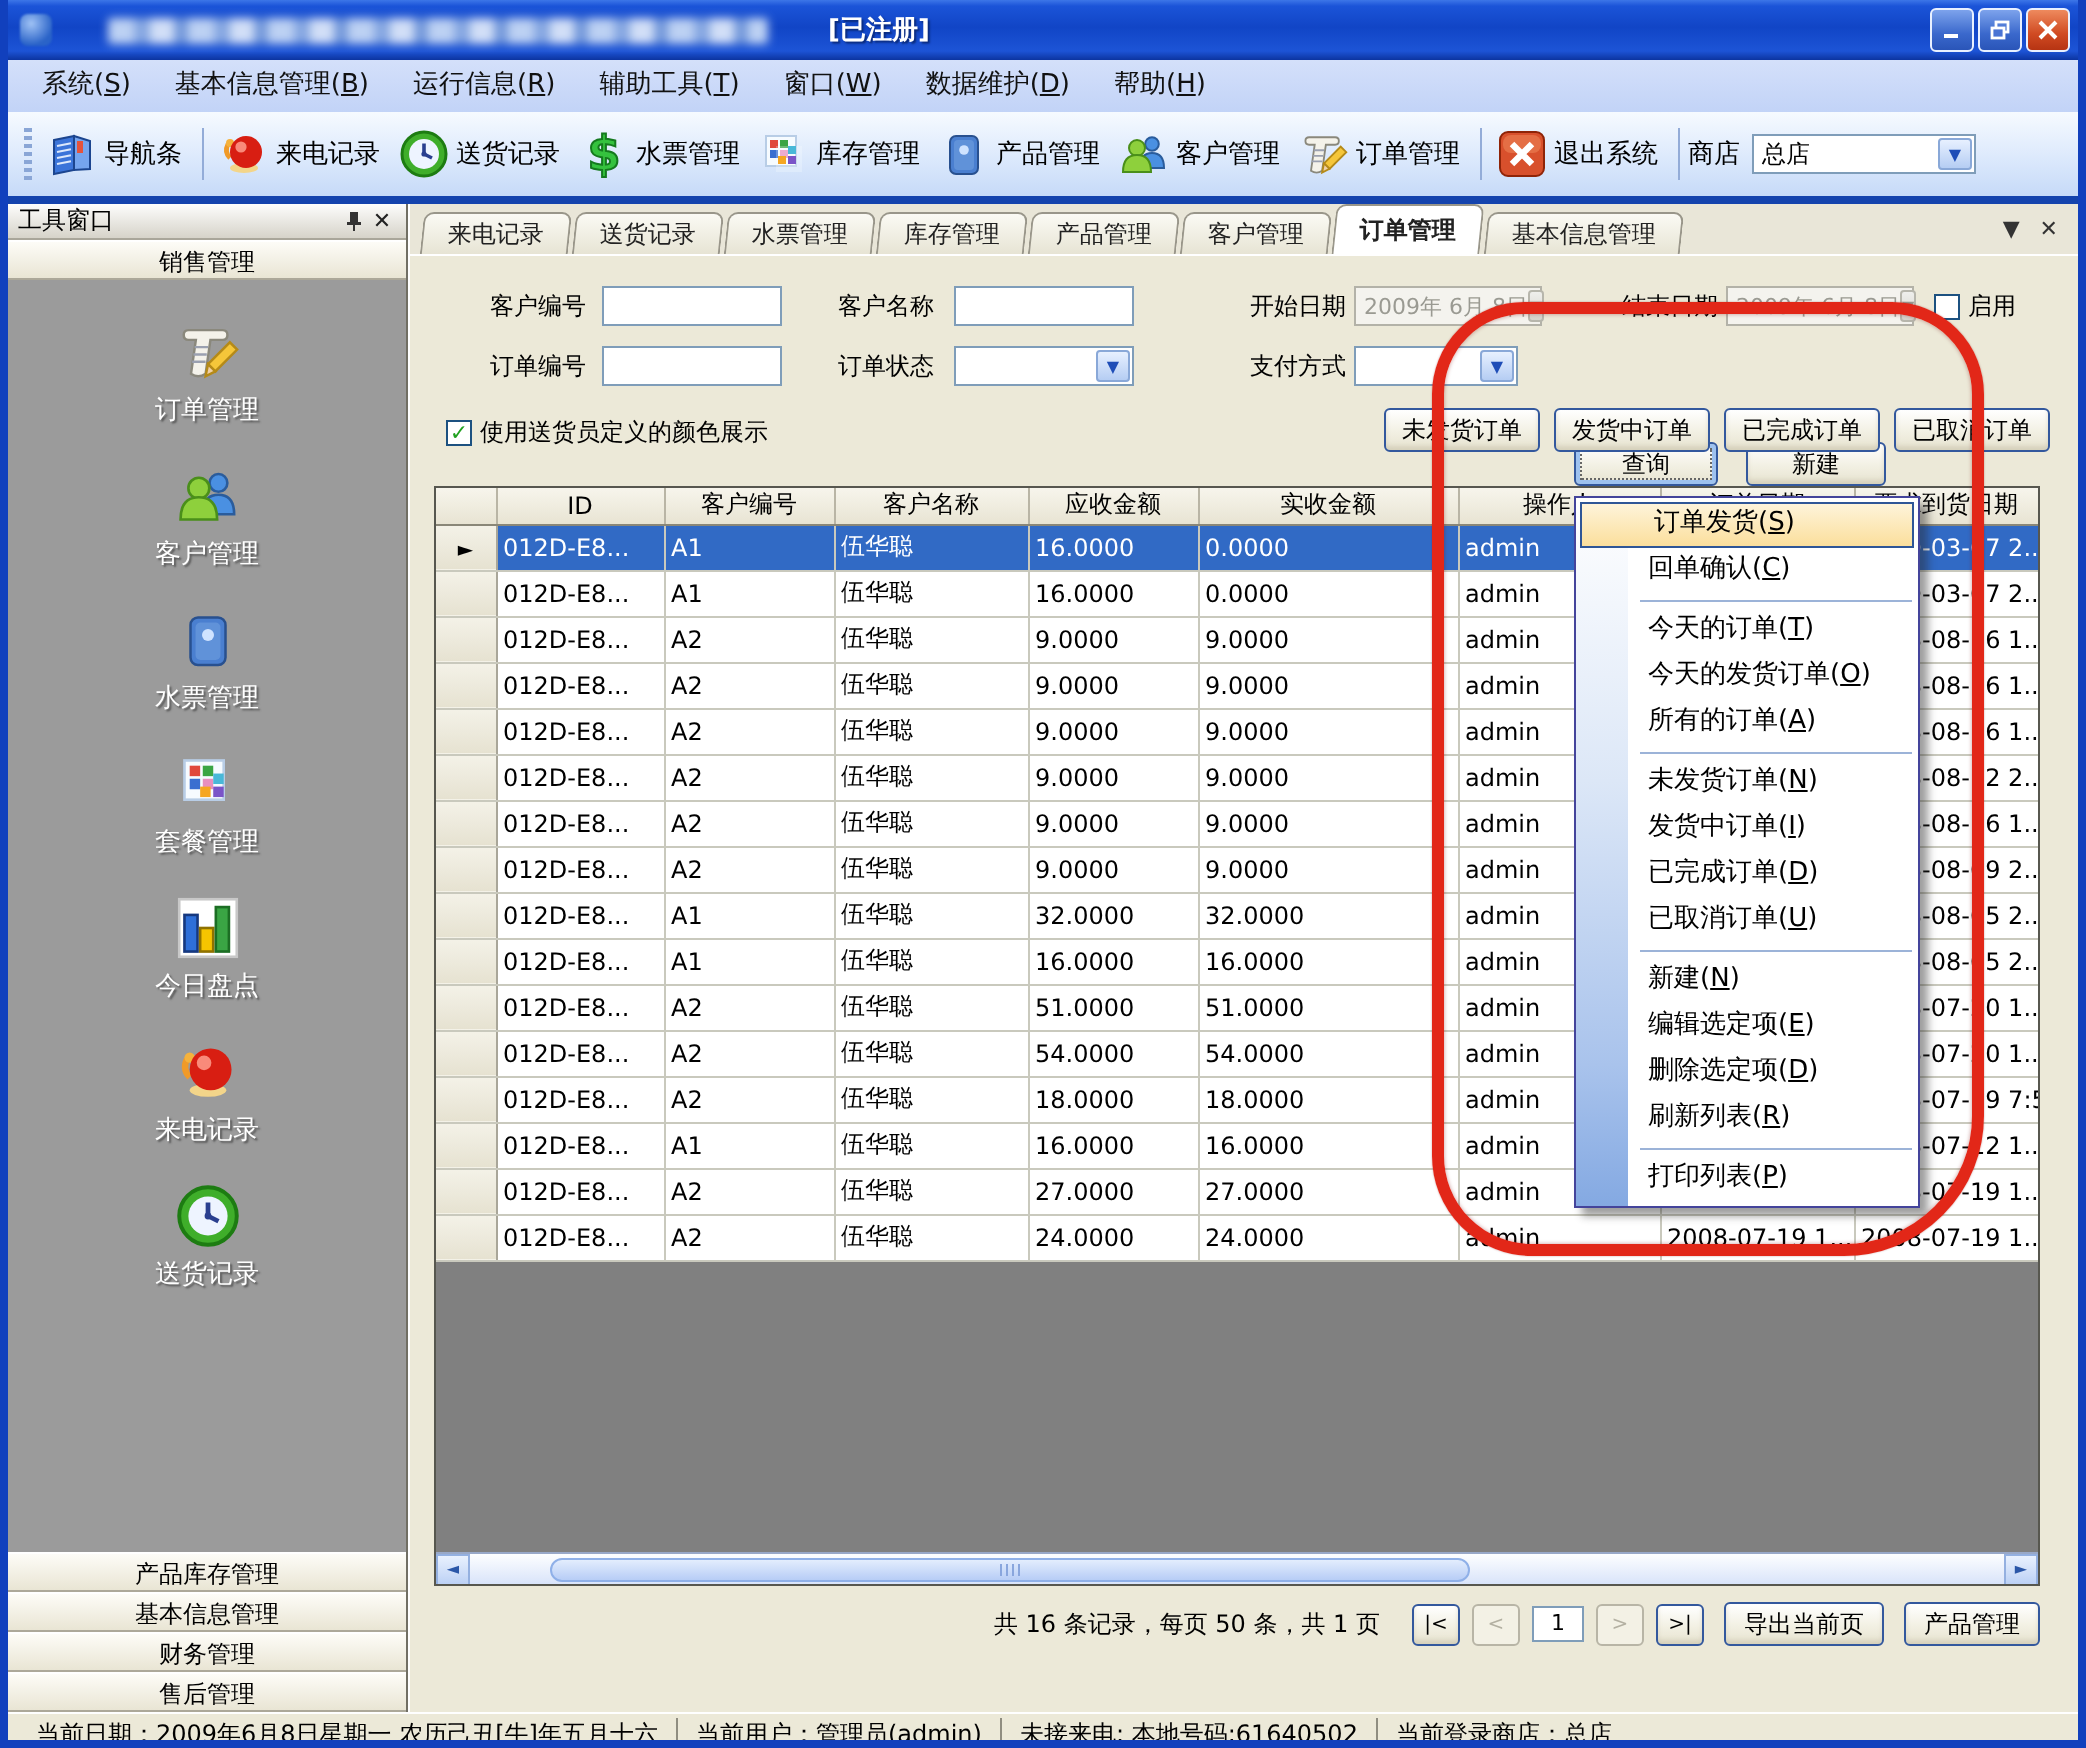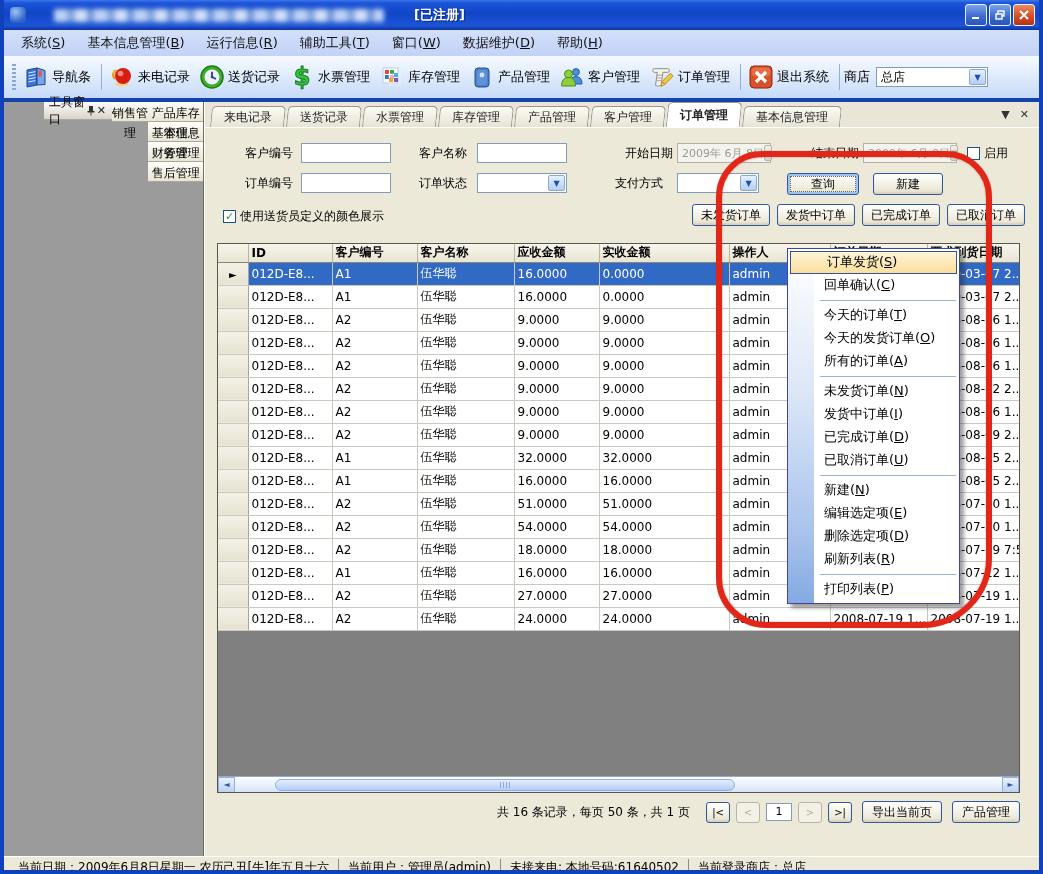--- a/index.html
+++ b/index.html
@@ -37,21 +37,21 @@
   .tb-sep { width:1px; height:26px; background:#93acd8; margin:0 4px; }
   .tb-icon { width:26px; height:26px; display:flex; align-items:center; justify-content:center; }
   .shop-area { display:flex; align-items:center; gap:6px; font-size:13px; }
   .shop-select { width:112px; height:20px; background:#fff; border:1px solid #7f9db9; display:flex; align-items:center; }
   .shop-select .val { flex:1; padding-left:4px; font-size:12px; }
   .combo-arrow { width:17px; height:16px; margin-right:1px; border:1px solid #89a8d8; border-radius:2px;
     background:linear-gradient(180deg,#e7f0ff,#b5cdf3); color:#1e4db7; font-size:8px; display:flex; align-items:center; justify-content:center; }
 
   
   .main { display:flex; height:754px; }
-  .sidebar { width:200px; display:flex; flex-direction:row; background:#9b9b9b; border-right:1px solid #716f64;padding-left:40px; }
+  .sidebar { width:200px; display:flex; flex-direction:column; background:#9b9b9b; border-right:1px solid #716f64; }
   .dock-header { height:18px; display:flex; align-items:center; padding:0 5px; font-size:12px; color:#000;
     background:linear-gradient(180deg,#fdfdfc,#d6d3c9); border-bottom:1px solid #a9a69a; }
   .dock-header .spacer { flex:1; }
   .dock-glyph { width:14px; height:14px; display:flex; align-items:center; justify-content:center; font-size:11px; color:#222; }
   .group-btn { height:20px; line-height:20px; text-align:center; font-size:12px; color:#000;
     background:linear-gradient(180deg,#fdfcf7,#e9e5d4); border-bottom:1px solid #aca899; border-top:1px solid #fff; }
   .side-body { flex:1; overflow:hidden; padding-top:18px; }
   .side-item { width:100%; display:flex; flex-direction:column; align-items:center; margin-bottom:16px; cursor:default; }
   .side-icon { width:36px; height:36px; display:flex; align-items:center; justify-content:center; }
   .side-label { margin-top:2px; font-size:13px; color:#fff; text-shadow:1px 1px 1px #555; }
@@ -75,30 +75,30 @@
   .f-combo { position:absolute; height:20px; background:#fff; border:1px solid #7f9db9; display:flex; align-items:center; }
   .f-combo .val { flex:1; font-size:12px; padding-left:3px; }
   .f-date { position:absolute; height:20px; background:#f4f3ee; border:1px solid #b3b2a8; display:flex; align-items:center; color:#9a9a92; }
   .f-date .val { flex:1; font-size:11px; padding-left:4px; white-space:nowrap; }
   .f-date .combo-arrow { background:linear-gradient(180deg,#efefec,#d5d4cc); color:#9a9a92; border-color:#b7b6ac; }
   .checkbox { width:13px; height:13px; background:#fff; border:1px solid #1c5180; display:inline-flex; align-items:center; justify-content:center; font-size:11px; color:#21a121; font-weight:bold; line-height:1; }
   .f-check { position:absolute; display:flex; align-items:center; gap:4px; height:20px; }
   .xp-btn { border:1px solid #33589d; border-radius:3px; color:#000; font-size:12px;
     background:linear-gradient(180deg,#fff,#f2f0e3 55%,#e7e3d0); display:flex; align-items:center; justify-content:center;
     box-shadow:inset 0 -2px 2px rgba(180,175,150,.35); cursor:default; }
-  .f-btn { position:absolute; height:22px; }
+  .f-btn { position:absolute; height:22px;margin-top:48px; }
   .f-btn.focused { box-shadow:inset 0 0 0 2px #9ec2ef; outline:1px dotted #666; outline-offset:-4px; }
   .status-btn-row { position:absolute; right:14px; top:76px; display:flex; gap:7px; }
   .status-btn-row .xp-btn { height:22px; padding:0 8px; }
 
   
   .grid-wrap { position:relative; margin-left:12px; margin-top:3px; width:803px; height:550px;
     background:#808080; border:1px solid #57574f; overflow:hidden; }
   table.grid { border-collapse:collapse; table-layout:fixed; width:801px; font-size:12px; }
-  table.grid th { height:18px; font-weight:bold; text-align:left; padding:0 3px; white-space:nowrap; overflow:hidden;
+  table.grid th { height:18px; font-weight:normal; text-align:center; padding:0 3px; white-space:nowrap; overflow:hidden;
     background:linear-gradient(180deg,#f7f5ec,#e8e4d3); border-right:1px solid #b9b5a5; border-bottom:1px solid #8a8778; color:#000;margin-top:10px; }
   table.grid td { height:23px; padding:0 3px; background:#fff; border-right:1px solid #c9c9bd; border-bottom:1px solid #c9c9bd;
     white-space:nowrap; overflow:hidden; color:#000; }
   table.grid td.selcol { background:linear-gradient(180deg,#f4f2e8,#e6e2d1); border-right:1px solid #a9a699; text-align:center; }
   tr.grid-row.selected td { background:#316ac5; color:#fff; }
   tr.grid-row.selected td.selcol { background:linear-gradient(180deg,#f4f2e8,#e6e2d1); color:#000; }
   .rowarrow { font-size:10px; color:#000; }
   .grid-hscroll { position:absolute; left:0; right:0; bottom:0; height:16px; background:linear-gradient(180deg,#fdfeff,#d9e4fa); display:flex; align-items:center; border-top:1px solid #98a8c8; }
   .sb-arrow { width:17px; height:16px; background:linear-gradient(180deg,#e9f1fe,#bcd1f5); border:1px solid #94b0e0; color:#2b57a8; font-size:8px; display:flex; align-items:center; justify-content:center; }
   .sb-thumb { margin-left:40px; width:460px; height:12px; border:1px solid #8fb0e8; border-radius:6px;
@@ -355,20 +355,31 @@
                 <rect x="10" y="14" width="4" height="4" fill="#f5a623"></rect>
                 <rect x="15" y="14" width="4" height="4" fill="#7a54c8"></rect>
                 <rect x="15" y="9" width="4" height="4" fill="#49b8d8"></rect>
               </svg>
             </span>
           <span class="side-label">套餐管理</span>
         </div>
         <div class="side-item">
           <span class="side-icon">
               <svg width="34" height="34" viewBox="0 0 26 26">
+                <rect x="2" y="2" width="22" height="22" fill="#fff" stroke="#c8c8c8"></rect>
+                <rect x="4" y="8" width="5" height="14" fill="#2e6fd8" stroke="#16387f"></rect>
+                <rect x="10" y="13" width="5" height="9" fill="#f5c400" stroke="#8f7200"></rect>
+                <rect x="16" y="5" width="5" height="17" fill="#3aa544" stroke="#1c6e24"></rect>
+              </svg>
+            </span>
+          <span class="side-label">今日盘点</span>
+        </div>
+        <div class="side-item">
+          <span class="side-icon">
+              <svg width="34" height="34" viewBox="0 0 26 26">
                 <path d="M5 8 Q3 12 6 15" stroke="#f09a28" stroke-width="2.4" fill="none"></path>
                 <circle cx="6" cy="7.5" r="2" fill="#f5b23c"></circle>
                 <ellipse cx="13" cy="20" rx="7" ry="2.5" fill="#f3d58a"></ellipse>
                 <circle cx="14" cy="12" r="8" fill="#d81e12"></circle>
                 <circle cx="11.5" cy="9.5" r="2.8" fill="#ff9d8d" opacity=".85"></circle>
               </svg>
             </span>
           <span class="side-label">来电记录</span>
         </div>
         <div class="side-item">
@@ -458,21 +469,21 @@
           <span>启用</span>
         </div>
 
         <span class="f-label" style="left:40px;top:45px">订单编号</span>
         <input class="f-input" style="left: 96px; top: 45px; width: 90px;" value="">
         <span class="f-label" style="left:214px;top:45px">订单状态</span>
         <div class="f-combo" style="left:272px;top:45px;width:90px">
           <span class="val"></span>
           <span class="combo-arrow">▼</span>
         </div>
-        <span class="f-label" style="left:410px;top:45px">支付方式</span>
+        <span class="f-label" style="left:420px;top:45px">支付方式</span>
         <div class="f-combo" style="left:472px;top:45px;width:82px">
           <span class="val"></span>
           <span class="combo-arrow">▼</span>
         </div>
         <div class="xp-btn f-btn focused" style="left:582px;top:45px;width:72px">查询</div>
         <div class="xp-btn f-btn" style="left:668px;top:45px;width:70px">新建</div>
 
         <div class="f-check" style="left:18px;top:78px">
           <span class="checkbox">✓</span>
           <span>使用送货员定义的颜色展示</span>

